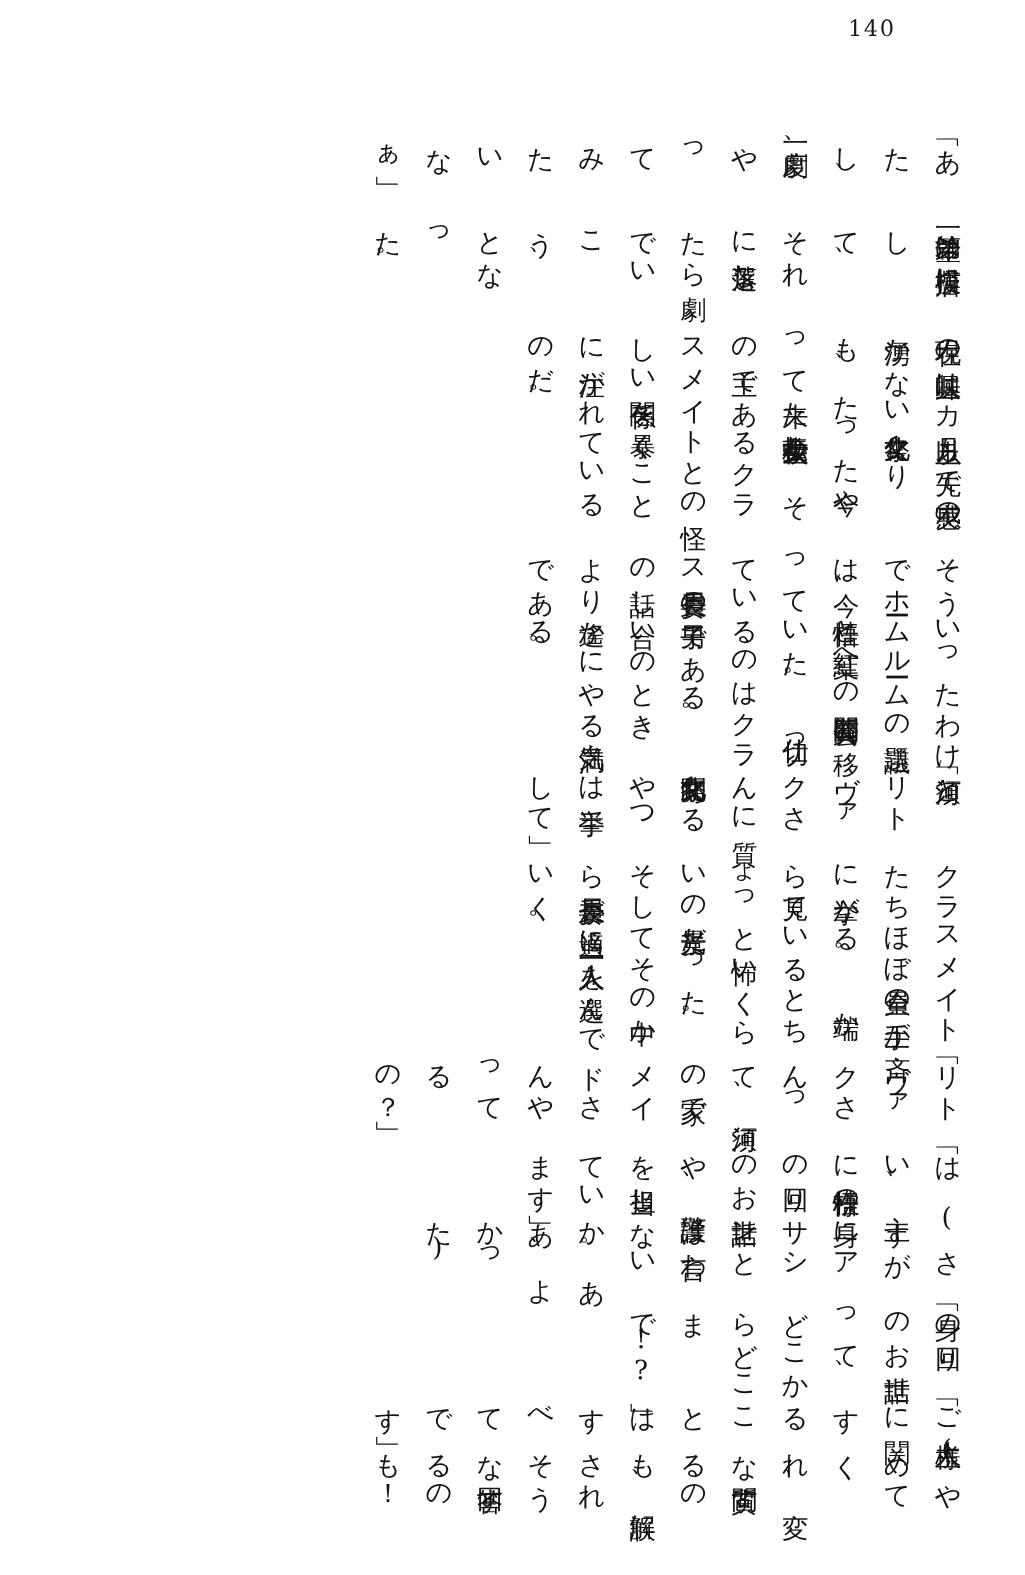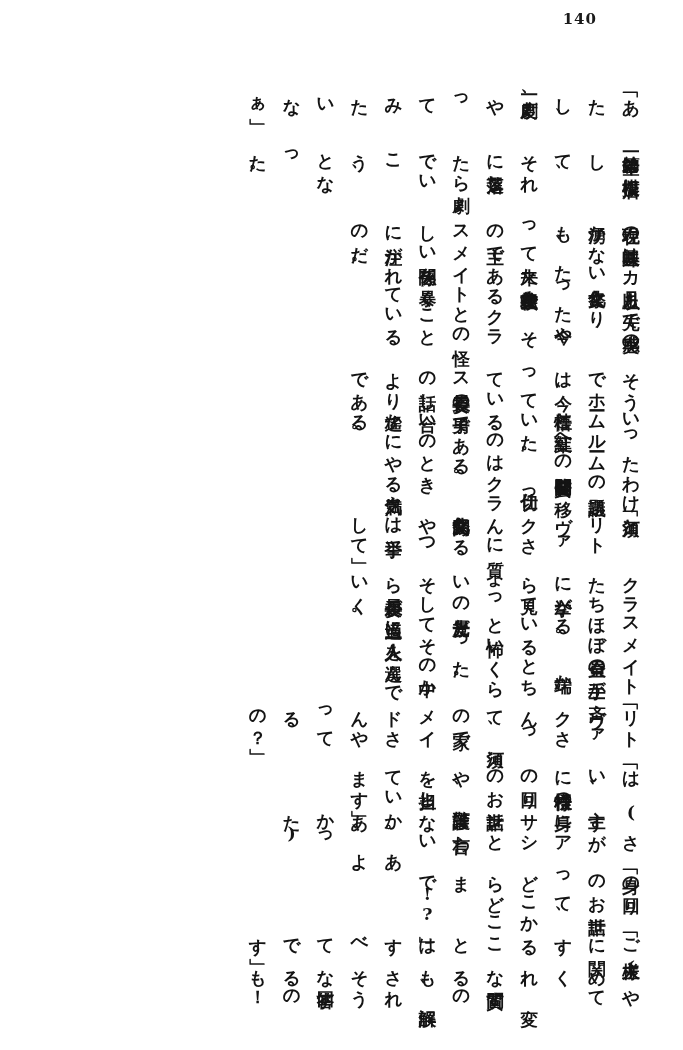--- a/index.html
+++ b/index.html
@@ -8,21 +8,20 @@
     background: #ffffff;
   }
   .page {
     position: relative;
     width: 683px;
     height: 1050px;
     background: #ffffff;
     overflow: hidden;
     font-family: "DejaVu Serif", "Liberation Serif", serif;
     color: #111111;
-    font-weight: bold;
   }
   .page-number {
     position: absolute;
     top: 10px;
     right: 86px;
     font-size: 15px;
     letter-spacing: 1px;
     color: #1a1a1a;
     font-family: "DejaVu Serif", "Liberation Serif", serif;
   }

